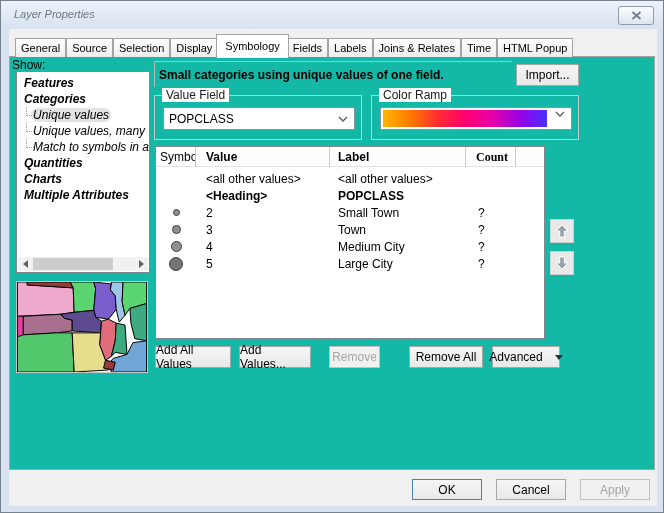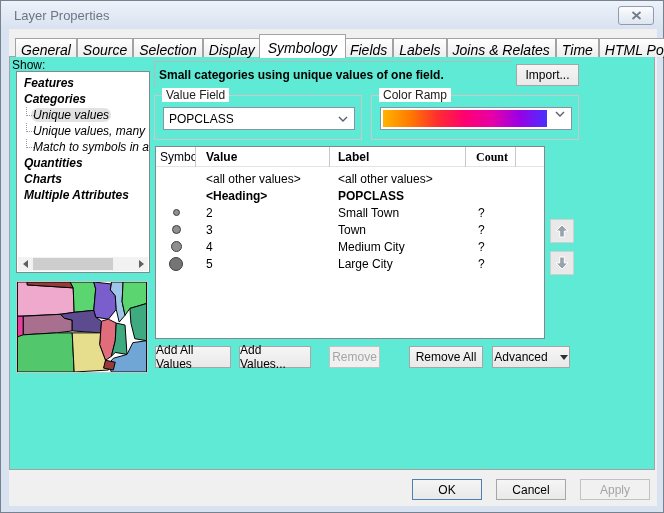--- a/index.html
+++ b/index.html
@@ -2,34 +2,34 @@
 <html><head>
 <meta charset="utf-8">
 <style>
   * { box-sizing: border-box; margin: 0; padding: 0; }
   html,body { width:664px; height:513px; }
   body { font-family:"Liberation Sans", sans-serif; font-size:12px; color:#000; position:relative; background:#fff; }
 
   .dialog { position:absolute; inset:0; background:#D8E2F0; border:1px solid #76828F; }
   .titlebar { position:absolute; left:0; top:0; right:0; height:28px;
               background:linear-gradient(#EDF2FA,#D8E2F0); }
-  .title-text { position:absolute; left:13px; top:7px; font-size:13px; color:#6C7684; }
+  .title-text { position:absolute; left:13px; top:7px; font-size:11px; color:#6C7684;font-style:italic; }
   .close-btn { position:absolute; right:9px; top:5px; width:36px; height:19px; border:1px solid #8E9CAE;
                border-radius:3px; background:linear-gradient(#FBFCFE,#DFE6EF);
                display:flex; align-items:center; justify-content:center; cursor:default; }
 
   .content { position:absolute; left:8px; top:28px; width:648px; height:477px; background:#F0F0F0; }
 
   
   .tabs { position:absolute; left:6px; top:4px; height:24px; display:flex; align-items:flex-end; white-space:nowrap; z-index:3; }
-  .tab { font-size:14px; padding:3px 5px; background:linear-gradient(#FFFFFF,#EDEDED);
-         border:1px solid #A3A3A3; border-bottom:none; margin-right:0px; height:19px;font-style:italic; }
+  .tab { font-size:11px; padding:3px 5px; background:linear-gradient(#FFFFFF,#EDEDED);
+         border:1px solid #A3A3A3; border-bottom:none; margin-right:0px; height:19px; }
   .tab.active { background:#FFFFFF; height:24px; padding:5px 8px; margin:0 -2px -1px -2px; z-index:4; position:relative; }
 
-  .page { position:absolute; left:0px; top:27px; width:646px; height:414px; background:#5eead4; border:1px solid #A3A3A3; z-index:2; }
+  .page { position:absolute; left:0px; top:27px; width:646px; height:414px; background:#14b8a6; border:1px solid #A3A3A3; z-index:2; }
 
   .show-label { position:absolute; left:2px; top:1px; }
 
   
   .tree { position:absolute; left:6px; top:14px; width:134px; height:202px; border:1px solid #83888F; background:#fff; overflow:hidden; }
   .tree-items { padding-top:3px;font-style:italic; }
   .tree-item { line-height:16px; padding-left:5px; white-space:nowrap; overflow:hidden; }
   .tree-item.bold { font-weight:bold; }
   .tree-item.child { padding-left:14px; position:relative; font-weight:normal; }
   .tree-item.child::before { content:""; position:absolute; left:9px; top:-7px; width:7px; height:15px;
@@ -87,21 +87,21 @@
   .move-btn { position:absolute; left:540px; width:24px; height:24px; background:#E9E9E9; border:1px solid #CFCFCF;
               display:flex; align-items:center; justify-content:center; }
   .move-up { top:162px; } .move-down { top:194px; }
 
   
   .rowbtn { position:absolute; top:289px; height:22px; }
   .b-addall { left:145px; width:76px; }
   .b-addvalues { left:229px; width:72px; }
   .b-remove { left:319px; width:51px; }
   .b-removeall { left:399px; width:74px; }
-  .b-advanced { left:482px; width:78px; gap:12px; }
+  .b-advanced { left:482px; width:68px; gap:12px; }
   .caret-down { width:0; height:0; border-left:4px solid transparent; border-right:4px solid transparent; border-top:5px solid #303030; }
 
   
   .dlgbtn { position:absolute; top:450px; width:70px; height:21px; }
   .b-ok { left:403px; border:1px solid #4D7FB0; }
   .b-cancel { left:487px; }
   .b-apply { left:571px; }
 </style>
 </head>
 <body>

